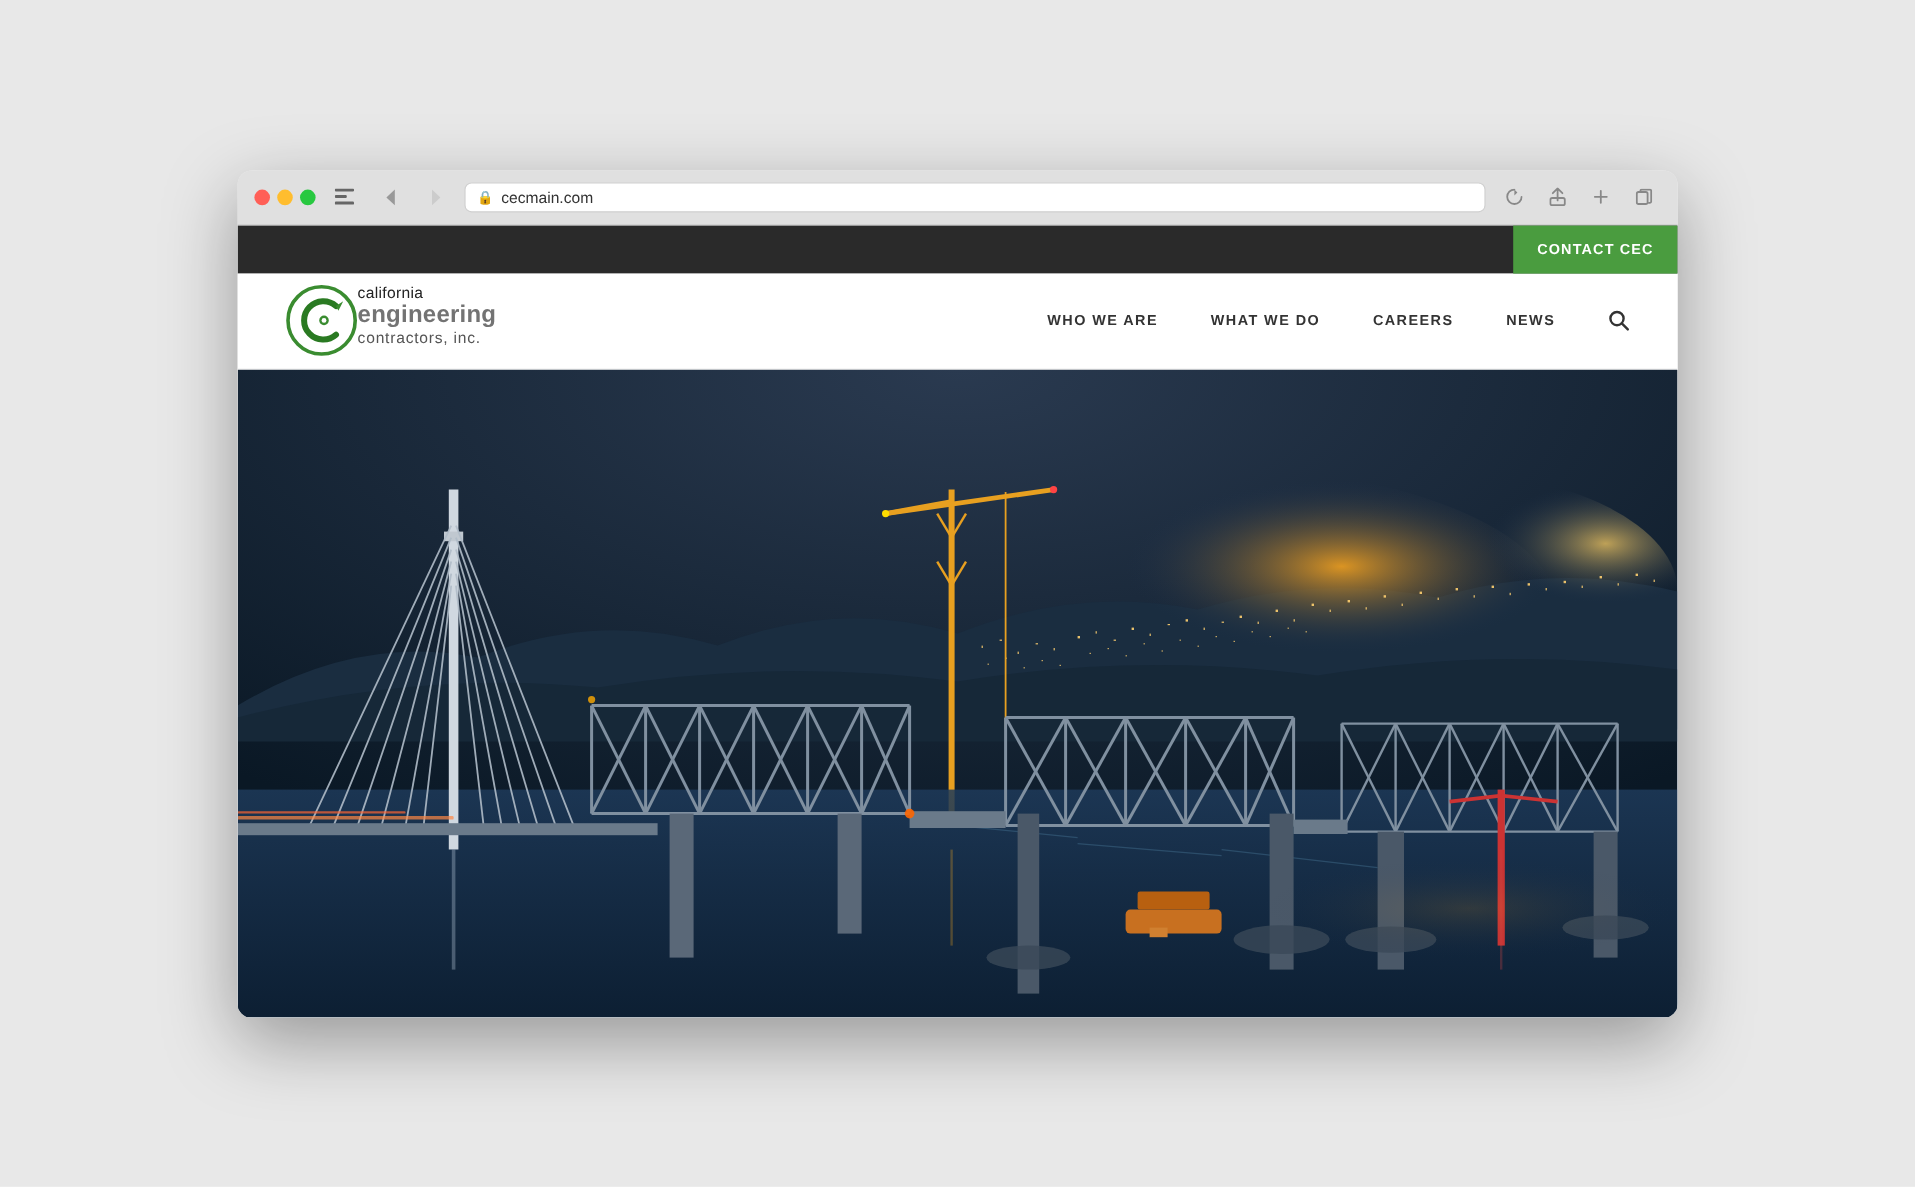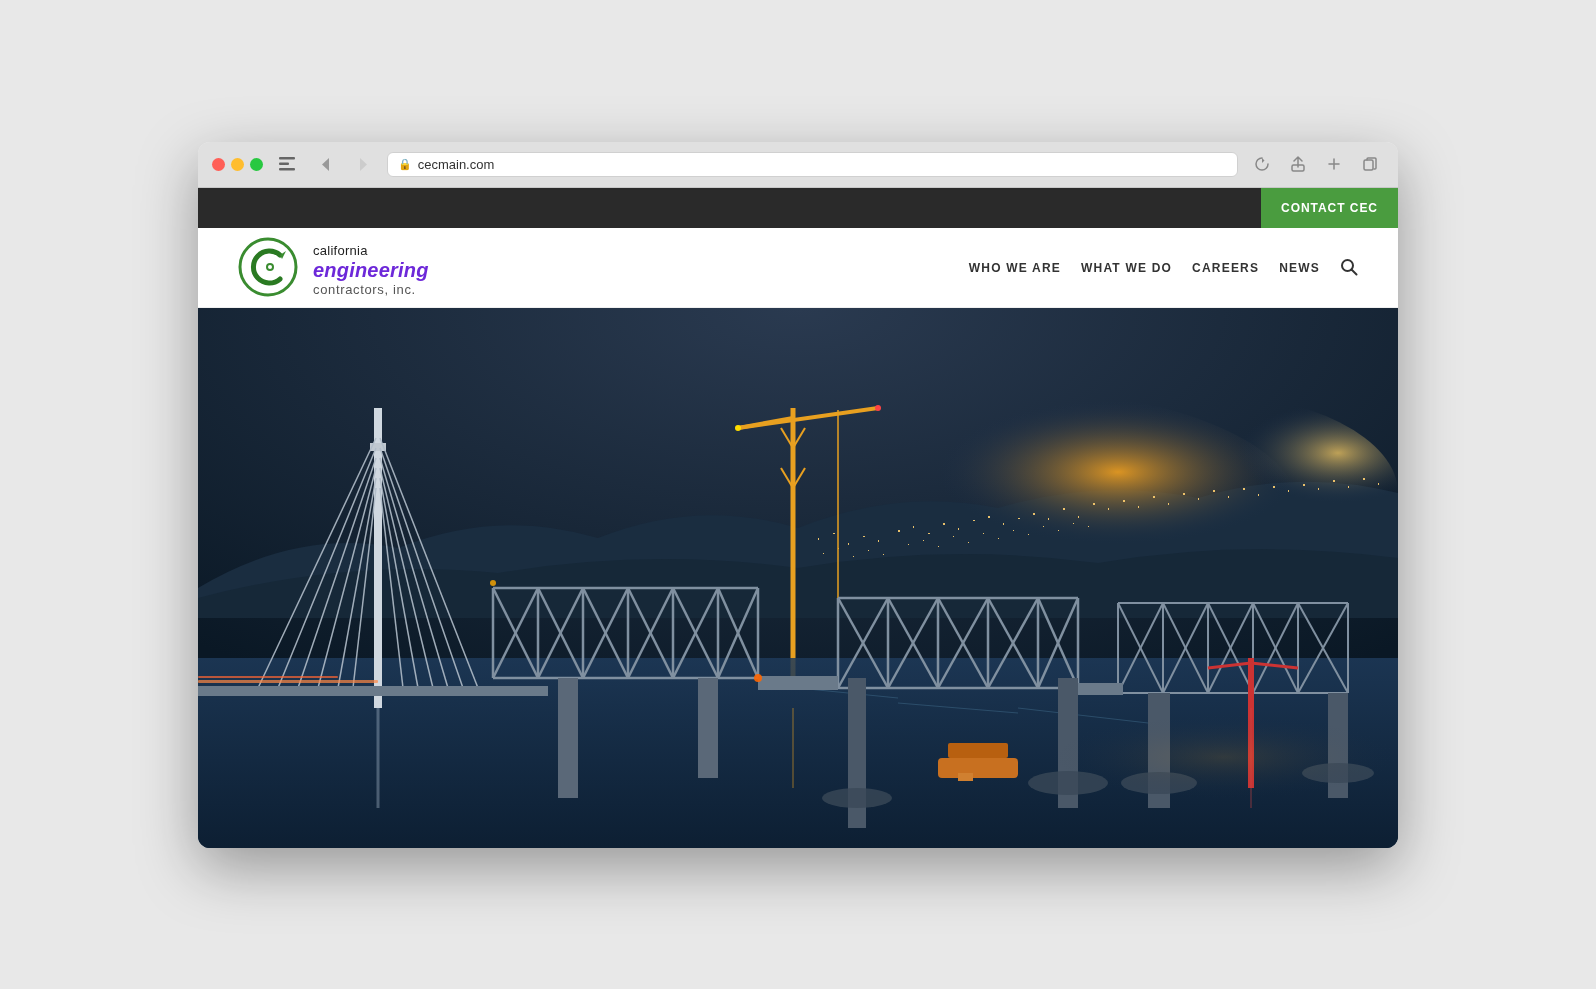--- a/index.html
+++ b/index.html
@@ -142,22 +142,22 @@
       background: white;
       display: flex;
       align-items: center;
       padding: 0 40px;
       height: 80px;
       border-bottom: 1px solid #f0f0f0;
     }
 
     .logo-area {
       display: flex;
-      align-items: flex-end;
-      gap: 15px;
+      align-items: flex-start;
+      gap: 0;
       flex: 1;
     }
 
     .logo-icon {
       width: 60px;
       height: 60px;
     }
 
     .logo-text-group {
       display: flex;
@@ -167,37 +167,36 @@
 
     .logo-california {
       font-size: 13px;
       color: #222;
       font-weight: 400;
       letter-spacing: 0.02em;
     }
 
     .logo-engineering {
       font-size: 20px;
-      color: #6d28d9;
+      color: #737373;
       font-weight: 700;
       letter-spacing: 0.01em;
-      font-style: italic;
     }
 
     .logo-contractors {
       font-size: 13px;
       color: #555;
       letter-spacing: 0.05em;
       margin-top: 2px;
     }
 
     .nav-links {
       display: flex;
       align-items: center;
-      gap: 20px;
+      gap: 44px;
       list-style: none;
     }
 
     .nav-link {
       font-size: 12px;
       color: #333;
       font-weight: 600;
       letter-spacing: 0.1em;
       text-transform: uppercase;
       cursor: pointer;

